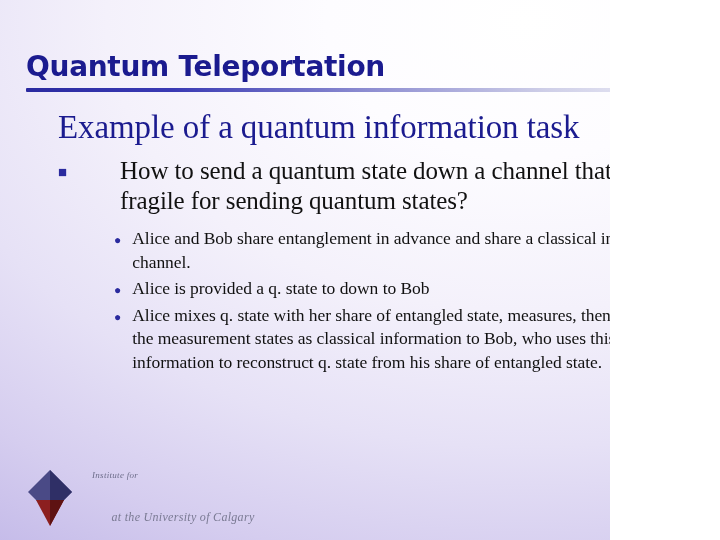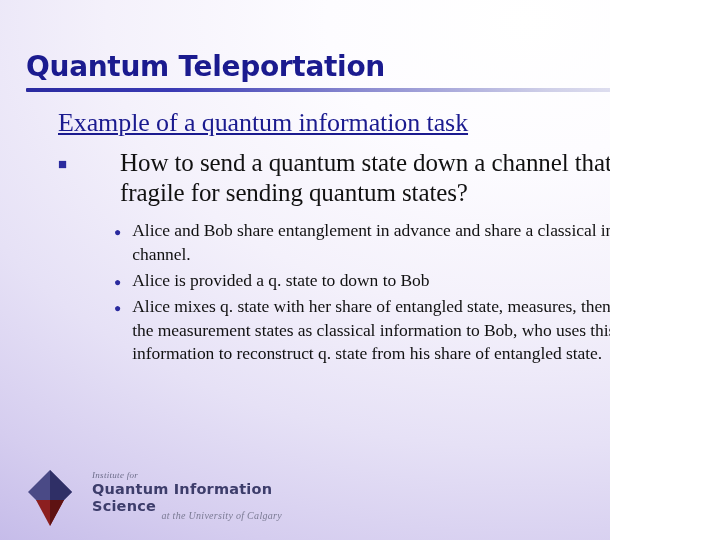--- a/index.html
+++ b/index.html
@@ -43,24 +43,23 @@
     border-radius: 1px;
   }
   
   .body {
     position: absolute;
     left: 58px;
     top: 108px;
     width: 640px;
   }
   .lvl1 {
-    font-size: 26px;
+    font-size: 33px;
     color: #1b1b8f;
     line-height: 1.18;
-    text-decoration: underline;
     margin-bottom: 9px;
     letter-spacing: -0.1px;
   }
   .lvl2 {
     display: flex;
     align-items: flex-start;
     font-size: 25px;
     color: #111111;
     line-height: 1.21;
     margin-top: 4px;
@@ -134,25 +133,25 @@
   .logo-main {
     font-family: "DejaVu Sans", sans-serif;
     font-size: 14.5px;
     font-weight: bold;
     color: #3d3d6b;
     letter-spacing: 0.2px;
     line-height: 1.15;
   }
   .logo-sub {
     font-family: "Liberation Serif", serif;
-    font-size: 10px;
+    font-size: 12px;
     font-style: italic;
     color: #7a7a93;
     letter-spacing: 0.3px;
-    text-align: right;
+    text-align: center;
     width: 198px;
     margin-top: 2px;
   }
 </style>
 </head>
 <body>
 
 <div class="slide">
 
   <div class="title">Quantum Teleportation</div>
@@ -189,18 +188,17 @@
 
   <div class="logo">
     <svg class="logo-mark" viewBox="0 0 44 56">
       <polygon points="22,0 44,22 22,44 0,22" fill="#4a4a86"></polygon>
       <polygon points="22,0 44,22 22,44" fill="#2f2f66"></polygon>
       <polygon points="8,30 36,30 22,56" fill="#8c1f1f"></polygon>
       <polygon points="22,30 36,30 22,56" fill="#5e1212"></polygon>
     </svg>
     <div class="logo-text">
       <div class="logo-inst">Institute for</div>
-      <div class="logo-main">Quantum Information Science</div>
     </div>
     <div class="logo-sub" style="position:absolute; left:56px; top:42px;">at the University of Calgary</div>
   </div>
 
 </div>
 
 </body></html>

